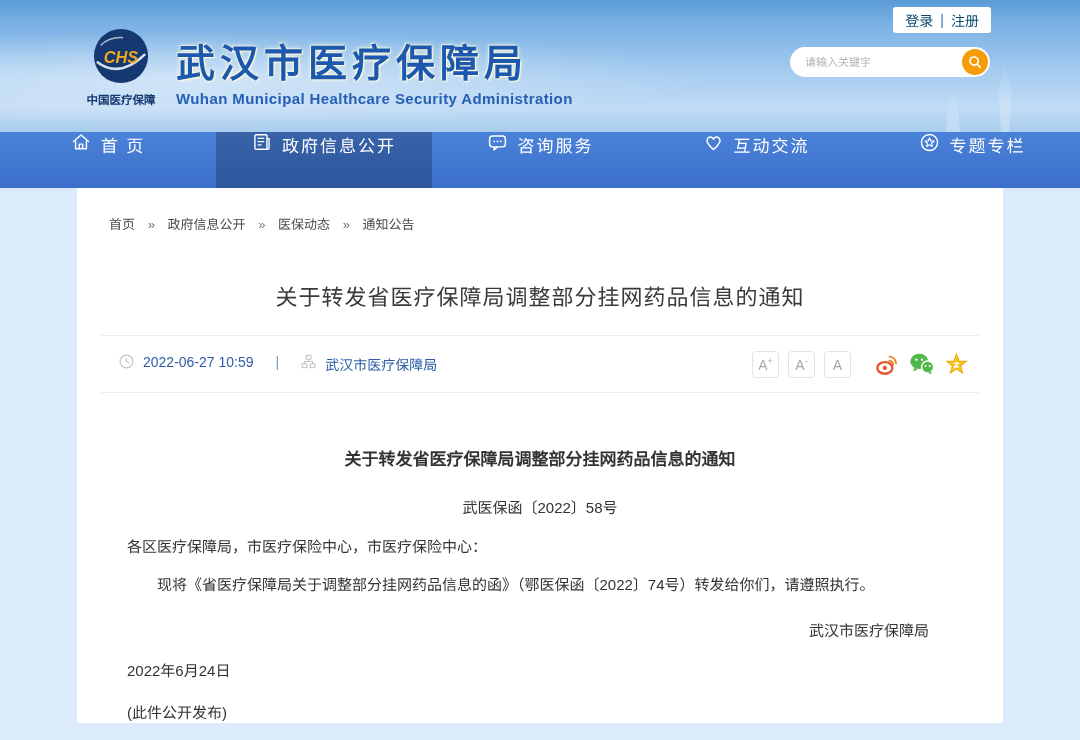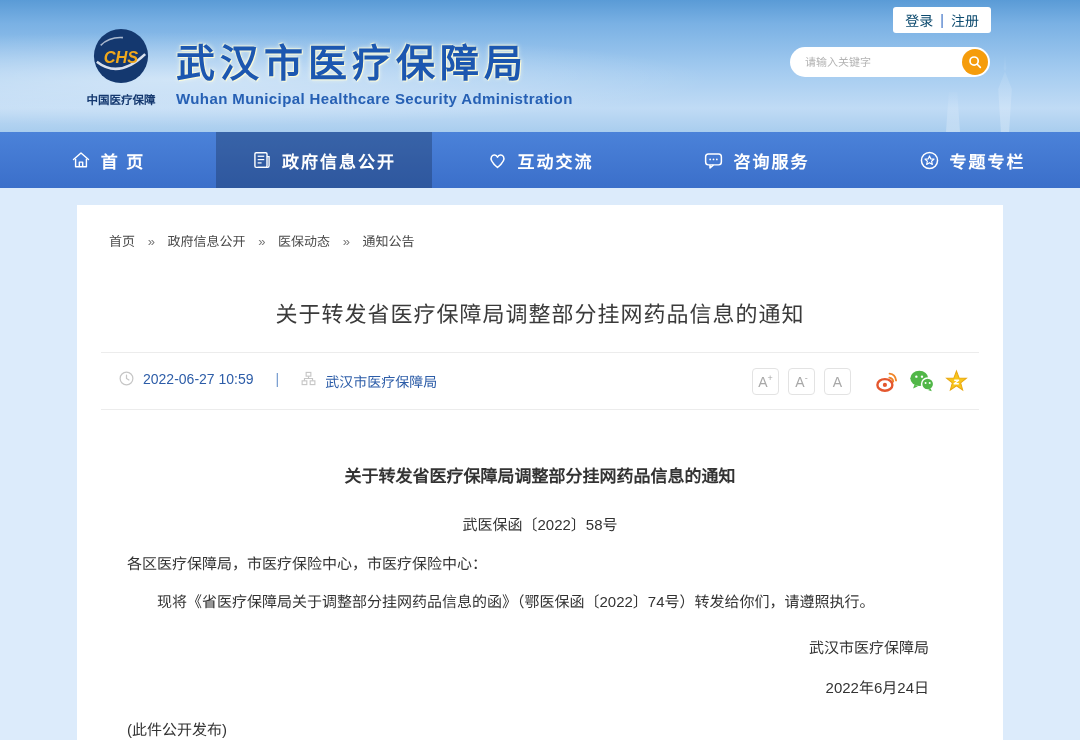--- a/index.html
+++ b/index.html
@@ -42,27 +42,27 @@
     margin:1px 0 0 15px; font-size:11px; color:#555; font-family:inherit;
   }
   .search input::placeholder { color:#b3b3b3; }
   .search-btn {
     position:absolute; right:2px; top:2px; width:26px; height:26px; border:none; border-radius:50%;
     background:#f59c0b; cursor:pointer; display:flex; align-items:center; justify-content:center;
   }
   
   .nav { height:56px; display:flex; background:linear-gradient(180deg,#4b82d9,#3b6fca); }
   .nav-item {
-    flex:1; display:flex; align-items:center; justify-content:center; gap:10px;
-    color:#fff; font-size:17px; font-weight:bold; letter-spacing:2px; cursor:pointer;
+    flex:1; display:flex; align-items:flex-start; justify-content:center; gap:10px;
+    color:#fff; font-size:17px; font-weight:normal; letter-spacing:2px; cursor:pointer;
   }
   .nav-item.active { background:rgba(22,42,78,.35); }
   .nav-item svg { flex:0 0 auto; }
   
-  .main { padding-top:17px; height:552px; }
+  .main { height:552px; }
   .card { width:926px; margin:0 77px; background:#fff; height:535px; }
   .breadcrumb { padding:26px 0 0 32px; font-size:13px; color:#4a4a4a; }
   .breadcrumb a { color:#4a4a4a; text-decoration:none; cursor:pointer; }
   .crumb-sep { color:#777; margin:0 9px; }
   .page-title { margin-top:46px; text-align:center; font-size:22px; font-weight:400; color:#3a3a3a; letter-spacing:1px; }
   .divider { border:none; border-top:1px solid #ececec; margin:24px 24px 0; }
   .divider.second { margin-top:0; }
   .meta-row { height:56px; display:flex; align-items:center; padding:0 34px 0 42px; }
   .meta-left { display:flex; align-items:flex-start; font-size:14px; color:#2d5da8; }
   .meta-left .ic { margin-right:9px; display:flex; }
@@ -75,21 +75,21 @@
   .font-btn sup { font-size:9px; }
   .share-icon { display:flex; cursor:pointer; }
   .share-icon.first { margin-left:15px; }
   
   .doc { padding:0 50px; font-size:15px; color:#333; }
   .doc-title { margin-top:52px; text-align:center; font-size:17px; font-weight:bold; color:#333; }
   .doc-number { margin-top:26px; text-align:center; }
   .doc-salutation { margin-top:18px; }
   .doc-para { margin-top:17px; text-indent:2em; line-height:1.65; }
   .doc-signature { margin-top:21px; text-align:right; padding-right:24px; }
-  .doc-sign-date { margin-top:19px; text-align:right; padding-right:24px; }
+  .doc-sign-date { margin-top:19px; padding-right:24px; }
   .doc-footnote { margin-top:21px; }
 </style>
 </head>
 <body>
 
 <div class="page">
 
   <header class="banner">
     <div class="skyline-tower tower-a"></div>
     <div class="skyline-tower tower-b"></div>
@@ -141,33 +141,33 @@
         <path d="M18 8 H20.5 V19 a1.8 1.8 0 0 1 -1.8 1.8 H7" fill="none" stroke="#fff" stroke-width="1.6"></path>
         <rect x="3.5" y="3.2" width="14.5" height="17.6" rx="1.5" fill="none" stroke="#fff" stroke-width="1.7"></rect>
         <line x1="6.8" y1="7.5" x2="14.7" y2="7.5" stroke="#fff" stroke-width="1.5"></line>
         <line x1="6.8" y1="11.5" x2="14.7" y2="11.5" stroke="#fff" stroke-width="1.5"></line>
         <line x1="6.8" y1="15.5" x2="11.5" y2="15.5" stroke="#fff" stroke-width="1.5"></line>
       </svg>
       <span>政府信息公开</span>
     </div>
     <div class="nav-item">
       <svg width="21" height="21" viewBox="0 0 24 24">
-        <path d="M12 20 C5.5 14.6 3.4 10.6 5.2 7.6 C7 4.8 10.6 5.3 12 8.3 C13.4 5.3 17 4.8 18.8 7.6 C20.6 10.6 18.5 14.6 12 20 Z" fill="none" stroke="#fff" stroke-width="1.7" stroke-linejoin="round"></path>
-      </svg>
-      <span>互动交流</span>
-    </div>
-    <div class="nav-item">
-      <svg width="21" height="21" viewBox="0 0 24 24">
         <rect x="3" y="4.5" width="18" height="12.5" rx="3.2" fill="none" stroke="#fff" stroke-width="1.7"></rect>
         <path d="M8 17 L8 20.5 L12 17" fill="none" stroke="#fff" stroke-width="1.7" stroke-linejoin="round"></path>
         <circle cx="8.2" cy="10.8" r="1" fill="#fff"></circle>
           <circle cx="12" cy="10.8" r="1" fill="#fff"></circle>
           <circle cx="15.8" cy="10.8" r="1" fill="#fff"></circle>
       </svg>
       <span>咨询服务</span>
+    </div>
+    <div class="nav-item">
+      <svg width="21" height="21" viewBox="0 0 24 24">
+        <path d="M12 20 C5.5 14.6 3.4 10.6 5.2 7.6 C7 4.8 10.6 5.3 12 8.3 C13.4 5.3 17 4.8 18.8 7.6 C20.6 10.6 18.5 14.6 12 20 Z" fill="none" stroke="#fff" stroke-width="1.7" stroke-linejoin="round"></path>
+      </svg>
+      <span>互动交流</span>
     </div>
     <div class="nav-item">
       <svg width="21" height="21" viewBox="0 0 24 24">
         <circle cx="12" cy="12" r="9.2" fill="none" stroke="#fff" stroke-width="1.7"></circle>
         <path d="M12 6.8 L13.5 10.2 L17.2 10.5 L14.4 12.9 L15.3 16.5 L12 14.5 L8.7 16.5 L9.6 12.9 L6.8 10.5 L10.5 10.2 Z" fill="none" stroke="#fff" stroke-width="1.3" stroke-linejoin="round"></path>
       </svg>
       <span>专题专栏</span>
     </div>
   </nav>
 

